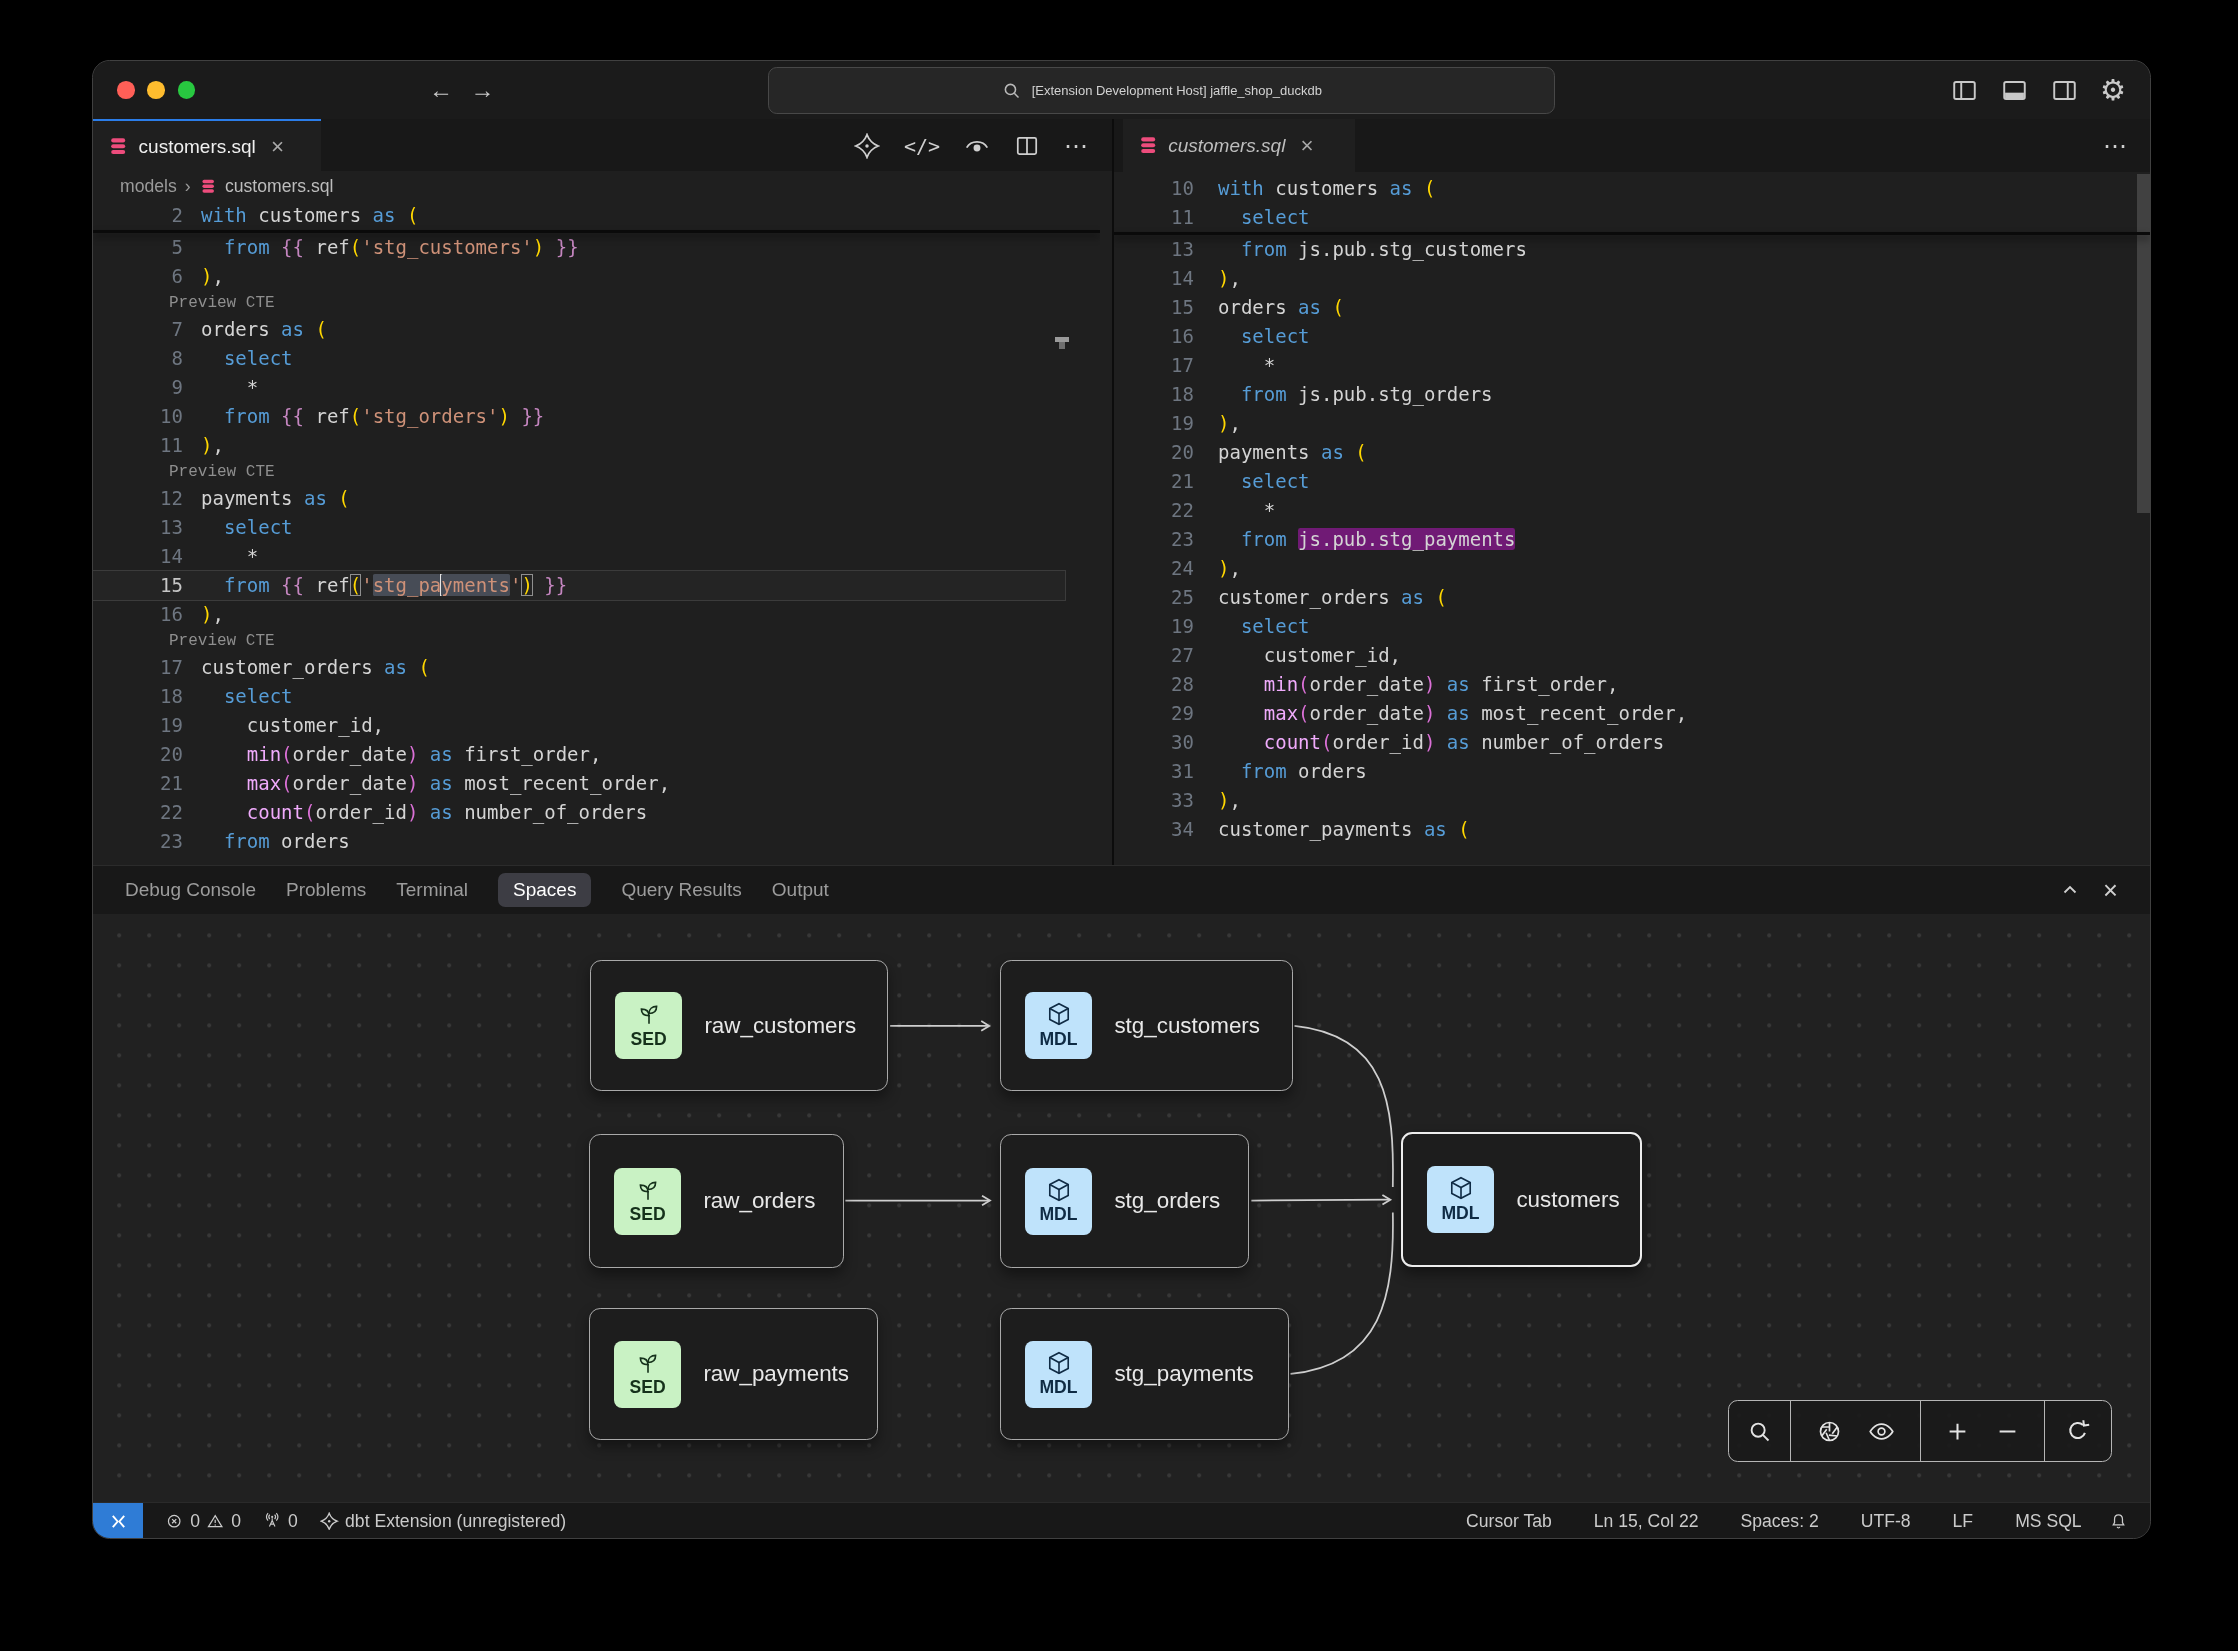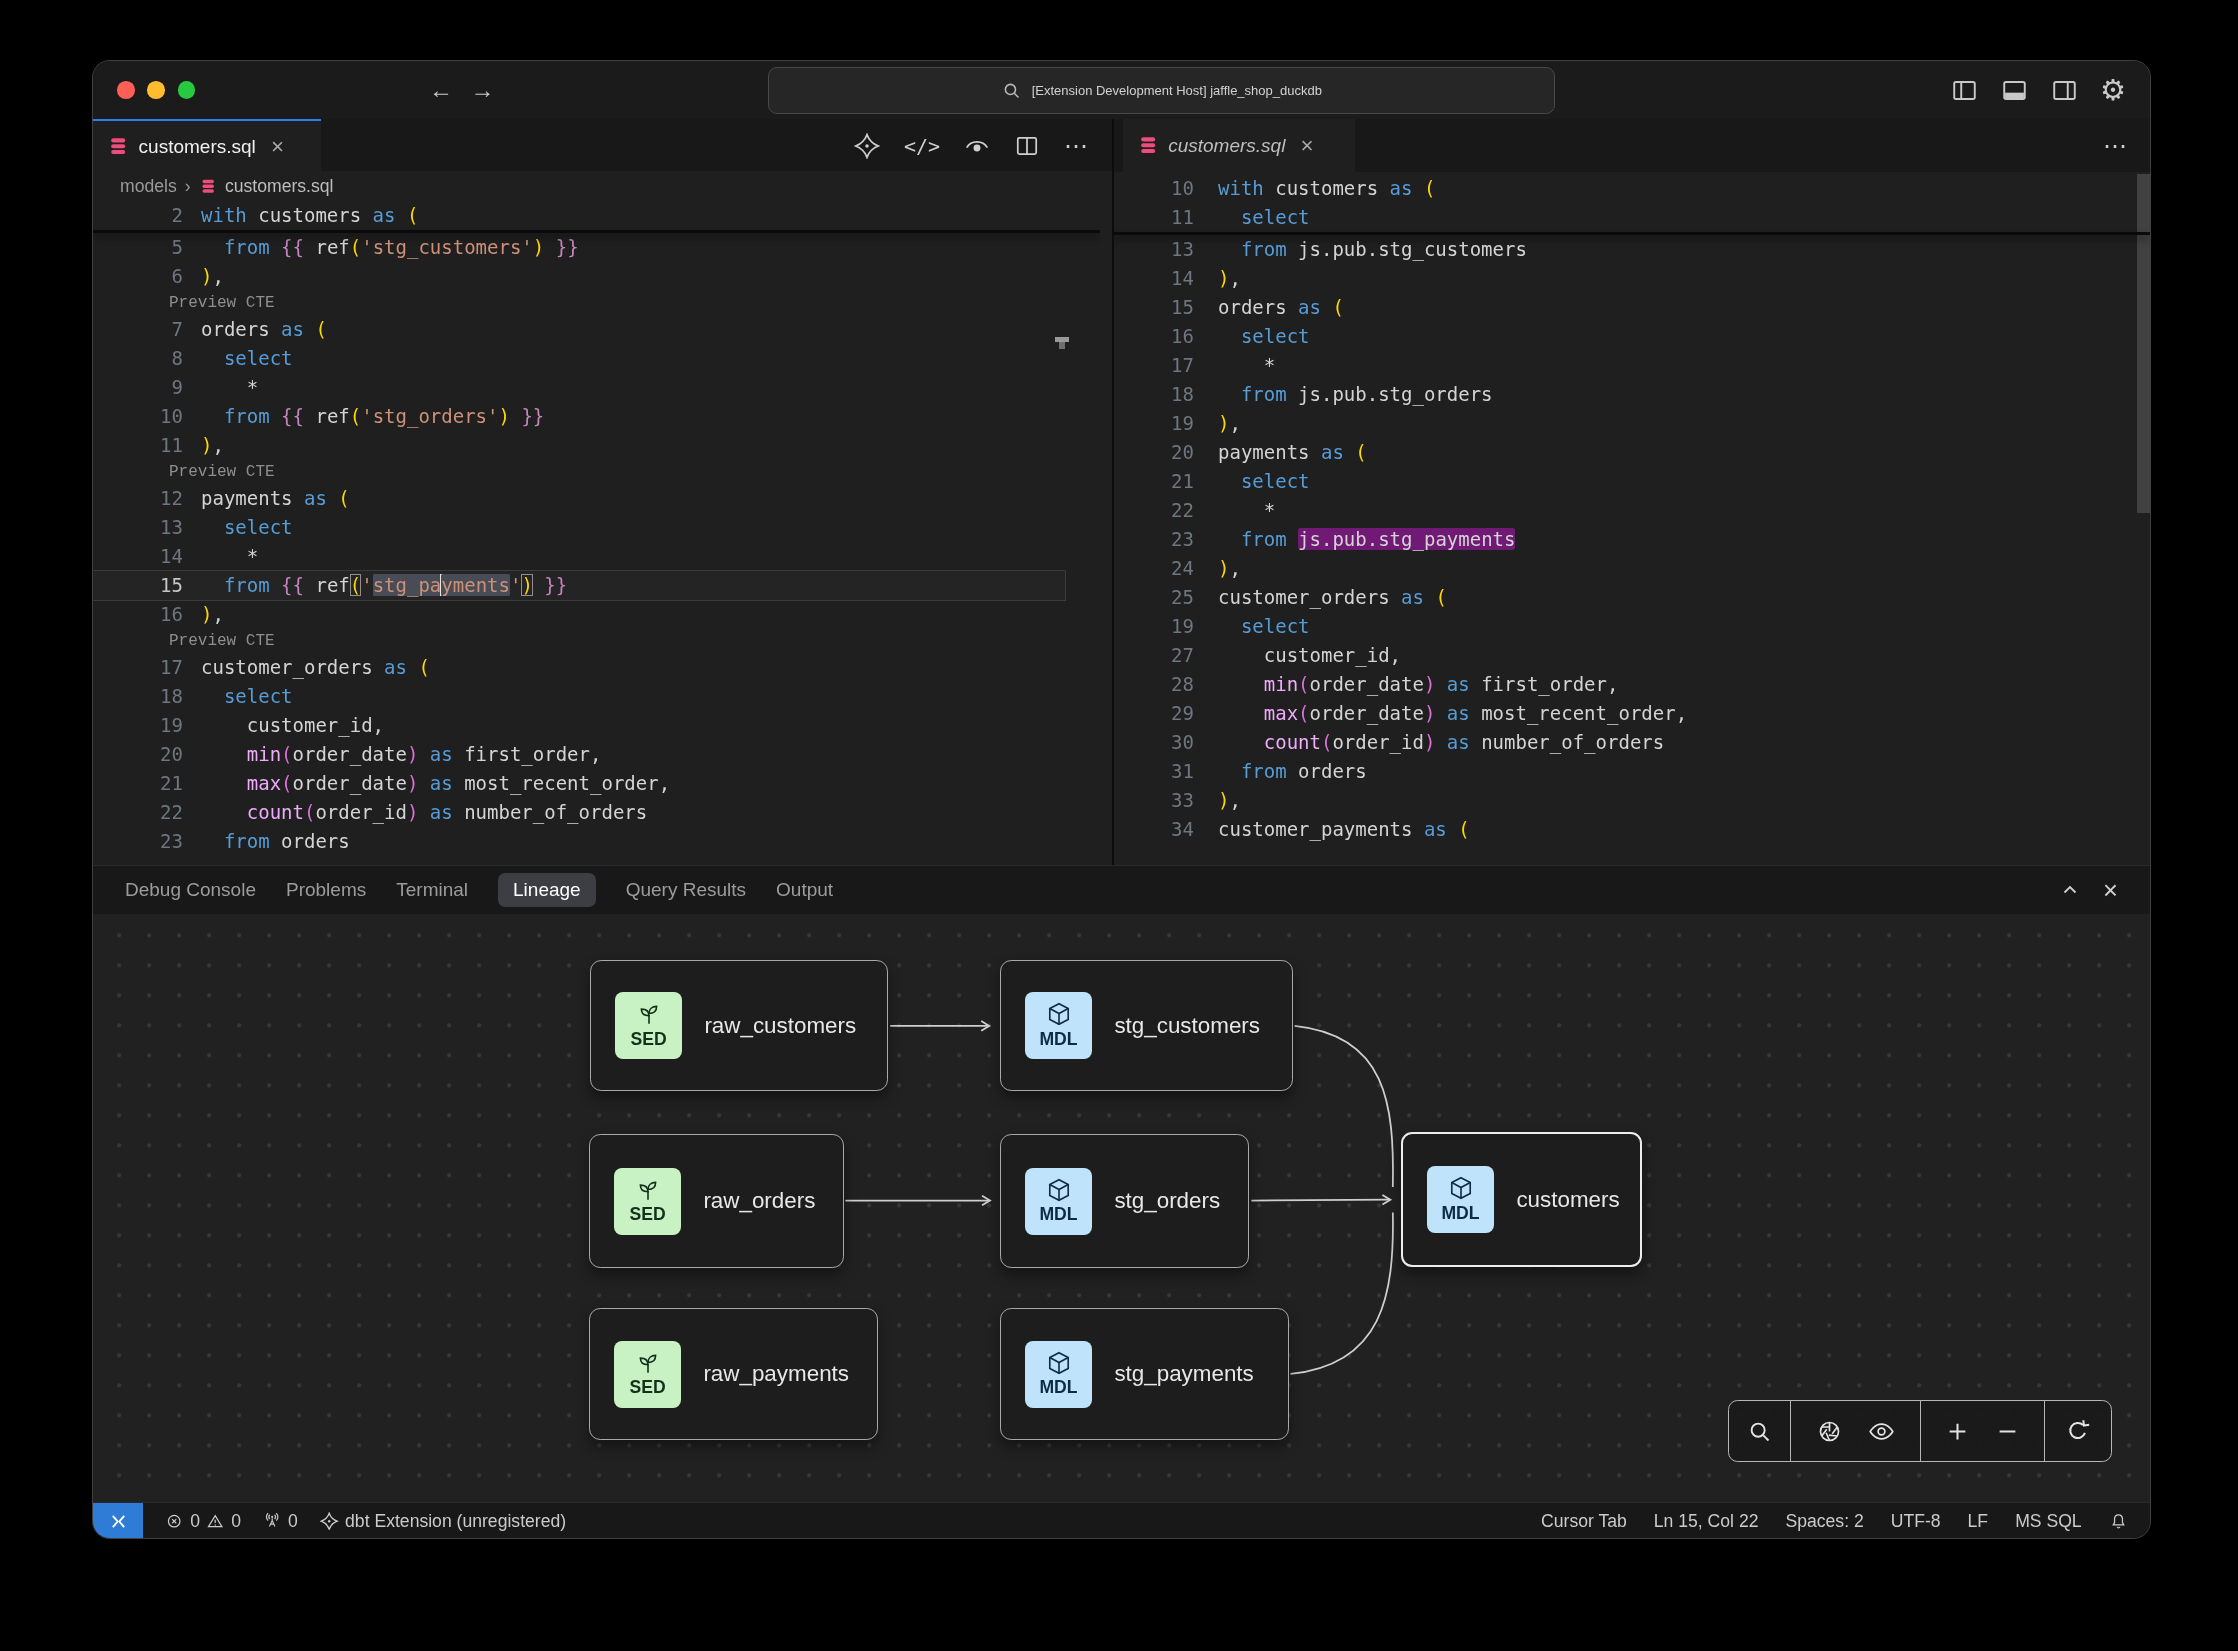--- a/index.html
+++ b/index.html
@@ -89,21 +89,21 @@
   .tb-seg .tbtn{display:flex;align-items:center;justify-content:center;color:#e3e3e3}
   .tb-seg svg{width:27px;height:27px}
 
   
   .statusbar{position:absolute;left:0;top:1441px;width:100%;height:36px;background:#181818;border-top:0.8px solid #2a2a2a;display:flex;align-items:center;color:#cbcbcb;font-size:17.6px}
   .remote{width:50px;height:36px;background:var(--remote);display:flex;align-items:center;justify-content:center;color:#fff;flex:none}
   .remote svg{width:21px;height:21px}
   .sb-item{display:flex;align-items:center;gap:6.4px;margin-left:22.4px;white-space:nowrap}
   .sb-item svg{width:18.4px;height:18.4px}
   .sb-right{margin-left:auto;display:flex;align-items:center;gap:27px;padding-right:22.4px}
-  .sb-right .sb-item{margin-left:0}
+  .sb-right .sb-item{margin-left:15px}
 </style>
 </head>
 <body>
 
 <div class="window">
 
   <div class="titlebar">
     <div class="traffic">
       <span style="background:#ff5f57"></span>
       <span style="background:#febc2e"></span>
@@ -247,21 +247,21 @@
       <div class="code-row"><span class="ln">34</span><span class="tk-id">customer_payments </span><span class="tk-kw">as</span><span class="tk-id"> </span><span class="tk-gold">(</span></div>
     </div>
   <div class="scroll-thumb"></div>
 
   <div class="panel">
     <div class="panel-header">
       <ul id="panel-tabs">
           <li>Debug Console</li>
           <li>Problems</li>
           <li>Terminal</li>
-          <li class="active">Lineage</li>
+          <li class="active">Spaces</li>
           <li>Query Results</li>
           <li>Output</li>
         </ul>
       <div class="panel-actions">
         <svg viewBox="0 0 24 24" fill="none" stroke="currentColor" stroke-width="1.8">
             <path d="M6.5 14.5 12 9l5.5 5.5"></path>
           </svg>
         <span class="x">×</span>
       </div>
     </div>

